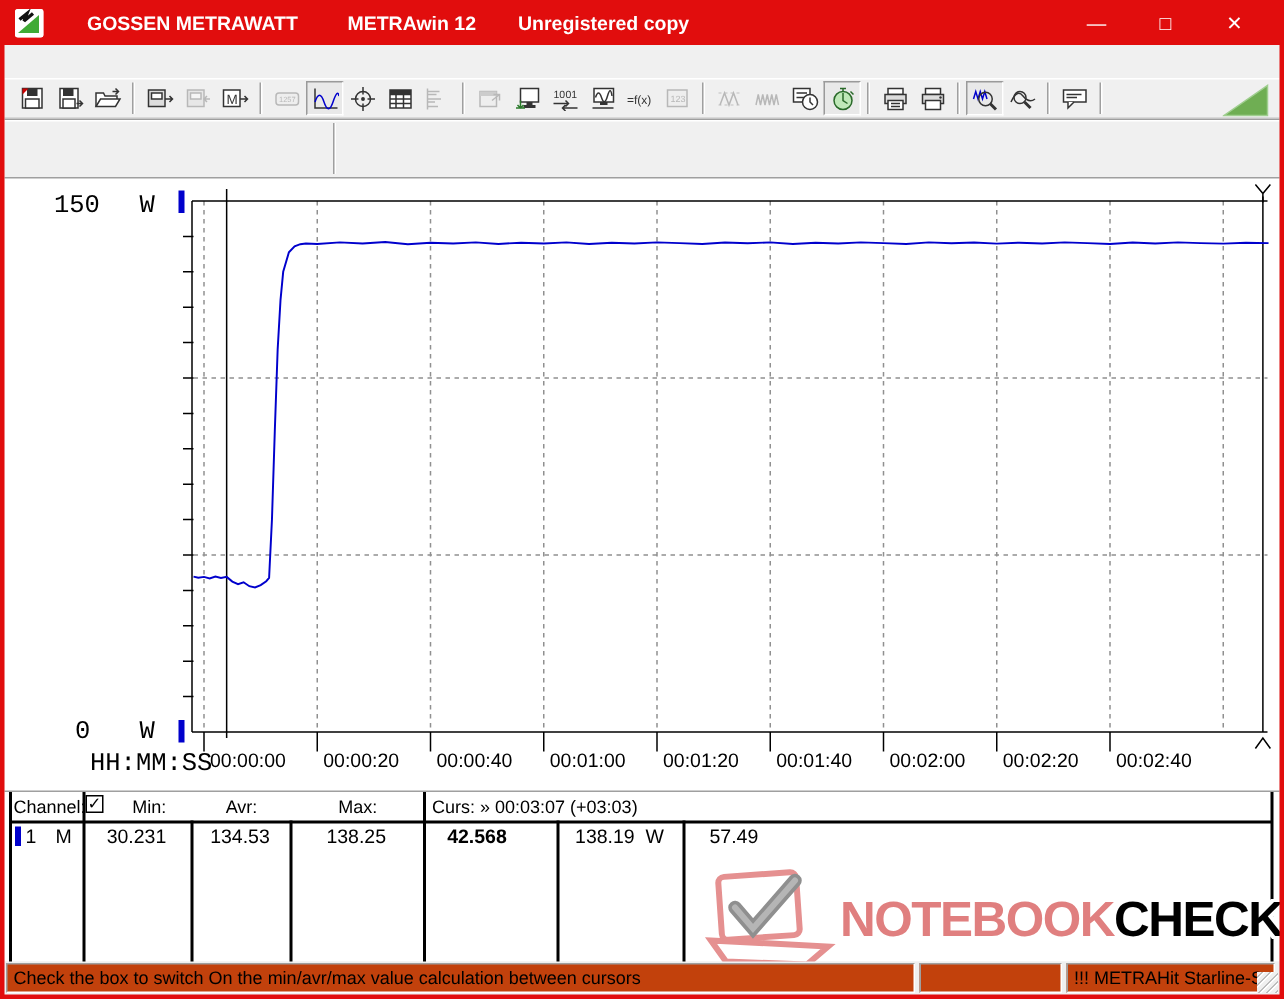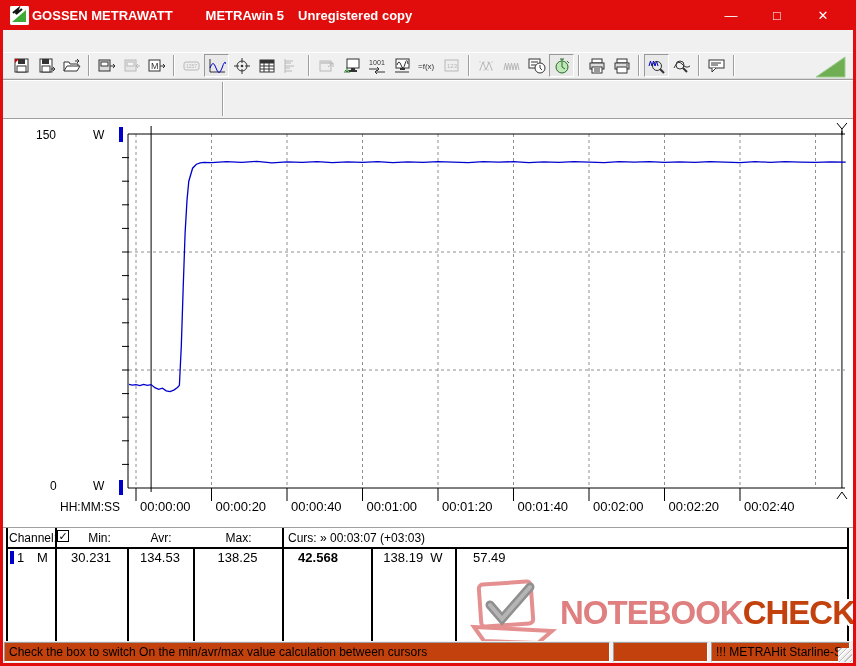--- a/index.html
+++ b/index.html
@@ -35,37 +35,37 @@
   #conn-triangle { position:absolute; right:7px; top:3px; }
   
   #infopanel { left:3px; top:79px; width:850px; height:39px; background:#f0f0f0;
     border-top:1px solid #9f9f9f; box-shadow:inset 0 1px 0 #ffffff; }
   #infopanel .col { position:absolute; top:4px; line-height:16px; white-space:pre; }
   #info-divider { position:absolute; left:219px; top:2px; height:34px; width:2px;
     border-left:1px solid #9f9f9f; border-right:1px solid #fff; }
   
   #chartpanel { left:3px; top:118px; width:850px; height:409px; background:#fff;
     border-top:1px solid #9f9f9f; }
-  #chartpanel .lbl { position:absolute; font-size:12px; }
+  #chartpanel .lbl { position:absolute; font-size:17px;font-family:Liberation Mono, monospace; }
   
   #tablepanel { left:3px; top:527px; width:850px; height:114px; background:#fff;
     border-top:1px solid #9f9f9f; }
   #tablepanel .h { position:absolute; top:3px; font-size:12px; }
   #tablepanel .v { position:absolute; top:22px; font-size:13px; }
   .tdiv { position:absolute; width:2px; background:#000; }
   #thickline { position:absolute; left:3px; top:19px; width:842px; height:2px; background:#000; }
   #hcheckbox { position:absolute; left:54px; top:2px; width:12px; height:12px; border:1px solid #000;
     background:#fff; font-size:11px; line-height:10px; text-align:center; }
   #chanbar { position:absolute; left:7px; top:23px; width:4px; height:13px; background:#0000cc; }
   
   #watermark { left:468px; top:574px; width:385px; height:78px; z-index:5; display:flex; align-items:center; }
   #wm-text { font-size:33px; font-weight:bold; letter-spacing:-1px; white-space:nowrap;
     text-shadow:-2px -2px 0 #fff, 2px -2px 0 #fff, -2px 2px 0 #fff, 2px 2px 0 #fff, 0 2px 0 #fff, 0 -2px 0 #fff; }
   #wm-text .p1 { color:#e07f7f; }
-  #wm-text .p2 { color:#c2410c; }
+  #wm-text .p2 { color:#000000; }
   
   #statusbar { left:3px; top:641px; width:850px; height:22px; background:#f0f0f0; z-index:6; }
   .spanel { position:absolute; top:1px; height:20px; background:#c2410c;
     border:1px solid; border-color:#9f9f9f #ffffff #ffffff #9f9f9f; padding:2px 4px;
     font-size:12px; overflow:hidden; white-space:nowrap; }
   #grip { position:absolute; right:1px; bottom:1px; width:14px; height:14px;
     background:repeating-linear-gradient(135deg,#f0f0f0 0 2px,#bdbdbd 2px 3px,#fff 3px 4px); }
   svg { display:block; }
   text { font-family:"Liberation Sans", sans-serif; }
 </style>
@@ -79,23 +79,23 @@
   <div class="redge" style="left:0;bottom:0;width:856px;height:3px;"></div>
 
   <div id="titlebar" class="abs">
     <span id="logo">
       <svg width="19" height="19" viewBox="0 0 19 19">
         <rect x="0" y="0" width="19" height="19" rx="2" fill="#fff"></rect>
         <polygon points="2,16 16,4 16,16" fill="#3faa35"></polygon>
         <path d="M3 7 L8 3 L6 8 L12 3" stroke="#111" stroke-width="2.2" fill="none"></path>
       </svg>
     </span>
-    <span class="t" style="margin-left:3px;">GOSSEN METRAWATT</span>
-    <span class="t" style="margin-left:33px;">METRAwin 5</span>
-    <span class="t" style="margin-left:14px;">Unregistered copy</span>
+    <span class="t" style="margin-left:29px;">GOSSEN METRAWATT</span>
+    <span class="t" style="margin-left:33px;">METRAwin 12</span>
+    <span class="t" style="margin-left:28px;">Unregistered copy</span>
     <div id="winbtns">
       <span class="wbtn">—</span>
       <span class="wbtn">□</span>
       <span class="wbtn">✕</span>
     </div>
   </div>
 
 
   <div id="toolbar" class="abs">
     <span class="tb">

